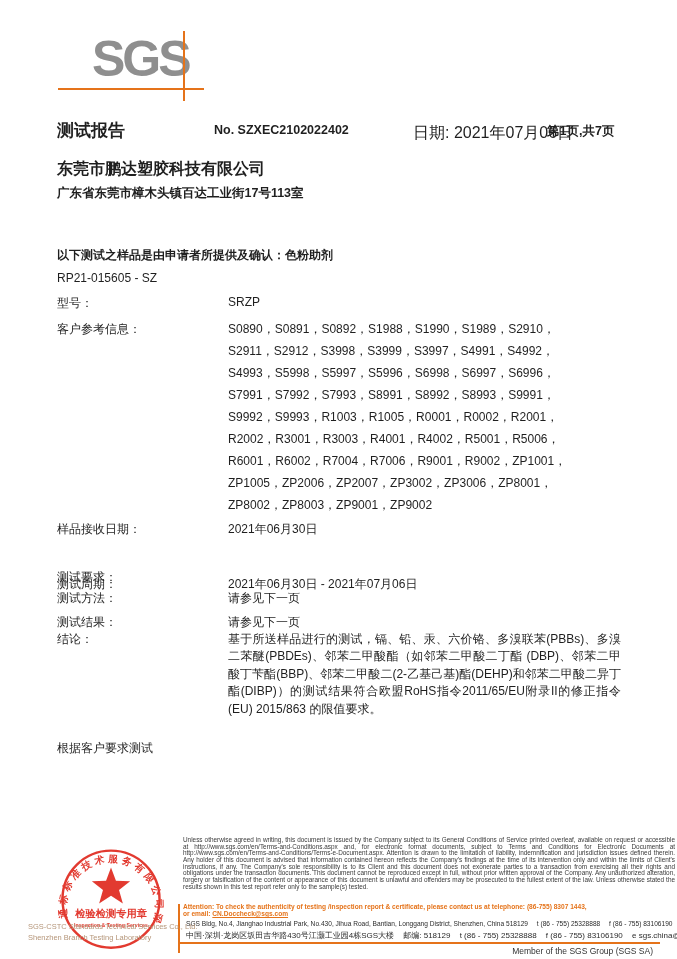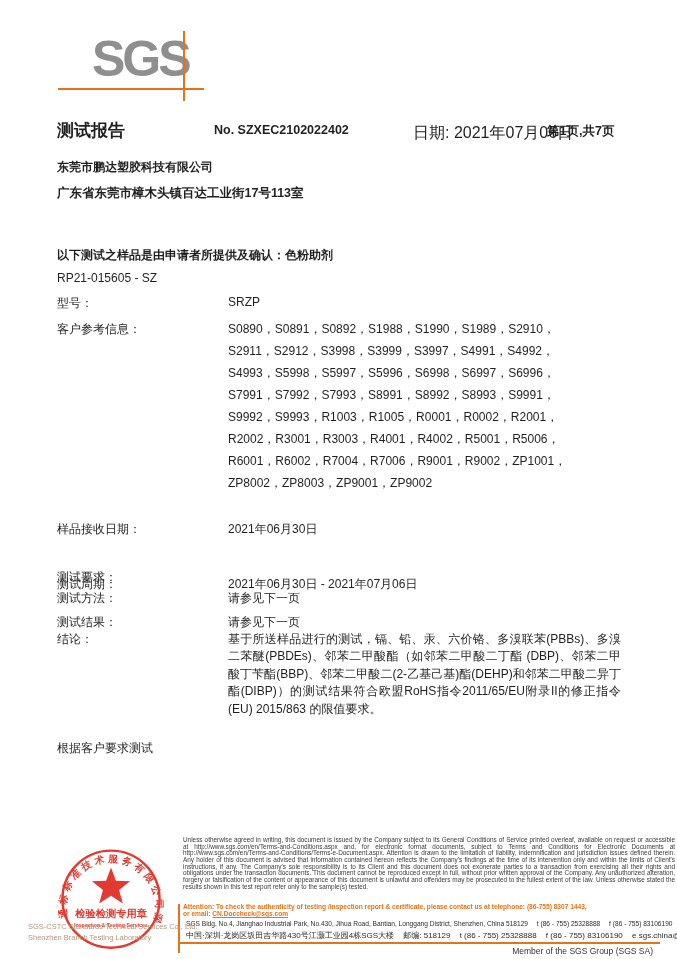--- a/index.html
+++ b/index.html
@@ -13,21 +13,21 @@
   .logo-hline { position:absolute; left:58px; top:88px; width:146px; height:2px; background:#e5731a; }
   .logo-vline { position:absolute; left:183px; top:31px; width:2px; height:70px; background:#e5731a; }
 
   
   .doc-title  { position:absolute; left:57px;  top:119px; font-size:17px; font-weight:bold; }
   .report-no  { position:absolute; left:214px; top:123px; font-size:12.5px; font-weight:bold; }
   .report-date{ position:absolute; left:413px; top:123px; font-size:16px; font-weight:normal; }
   .report-page{ position:absolute; left:547px; top:123px; font-size:12.5px; font-weight:bold; }
 
   
-  .applicant-name { position:absolute; left:57px; top:159px; font-size:12px; font-weight:bold; }
+  .applicant-name { position:absolute; left:57px; top:159px; font-size:16px; font-weight:bold; }
   .applicant-addr { position:absolute; left:57px; top:185px; font-size:12.5px; font-weight:bold; }
 
   .statement { position:absolute; left:57px; top:247px; font-size:12px; font-weight:bold; }
 
   
   .inforow { position:absolute; left:57px; display:flex; font-size:12px; }
   .inforow .lbl { width:171px; flex:0 0 171px; }
   .inforow .val { flex:1; }
   .row-jobno   { top:271px; }
   .row-model   { top:295px; }
@@ -95,20 +95,21 @@
   <div class="inforow row-ref">
     <span class="lbl">客户参考信息：</span>
     <div class="val">
       <div class="ref-line">S0890，S0891，S0892，S1988，S1990，S1989，S2910，</div>
       <div class="ref-line">S2911，S2912，S3998，S3999，S3997，S4991，S4992，</div>
       <div class="ref-line">S4993，S5998，S5997，S5996，S6998，S6997，S6996，</div>
       <div class="ref-line">S7991，S7992，S7993，S8991，S8992，S8993，S9991，</div>
       <div class="ref-line">S9992，S9993，R1003，R1005，R0001，R0002，R2001，</div>
       <div class="ref-line">R2002，R3001，R3003，R4001，R4002，R5001，R5006，</div>
       <div class="ref-line">R6001，R6002，R7004，R7006，R9001，R9002，ZP1001，</div>
+      <div class="ref-line">ZP1005，ZP2006，ZP2007，ZP3002，ZP3006，ZP8001，</div>
       <div class="ref-line">ZP8002，ZP8003，ZP9001，ZP9002</div>
     </div>
   </div>
 
   <div class="inforow row-received">
     <span class="lbl">样品接收日期：</span>
     <span class="val">2021年06月30日</span>
   </div>
 
   <div class="inforow row-period">

